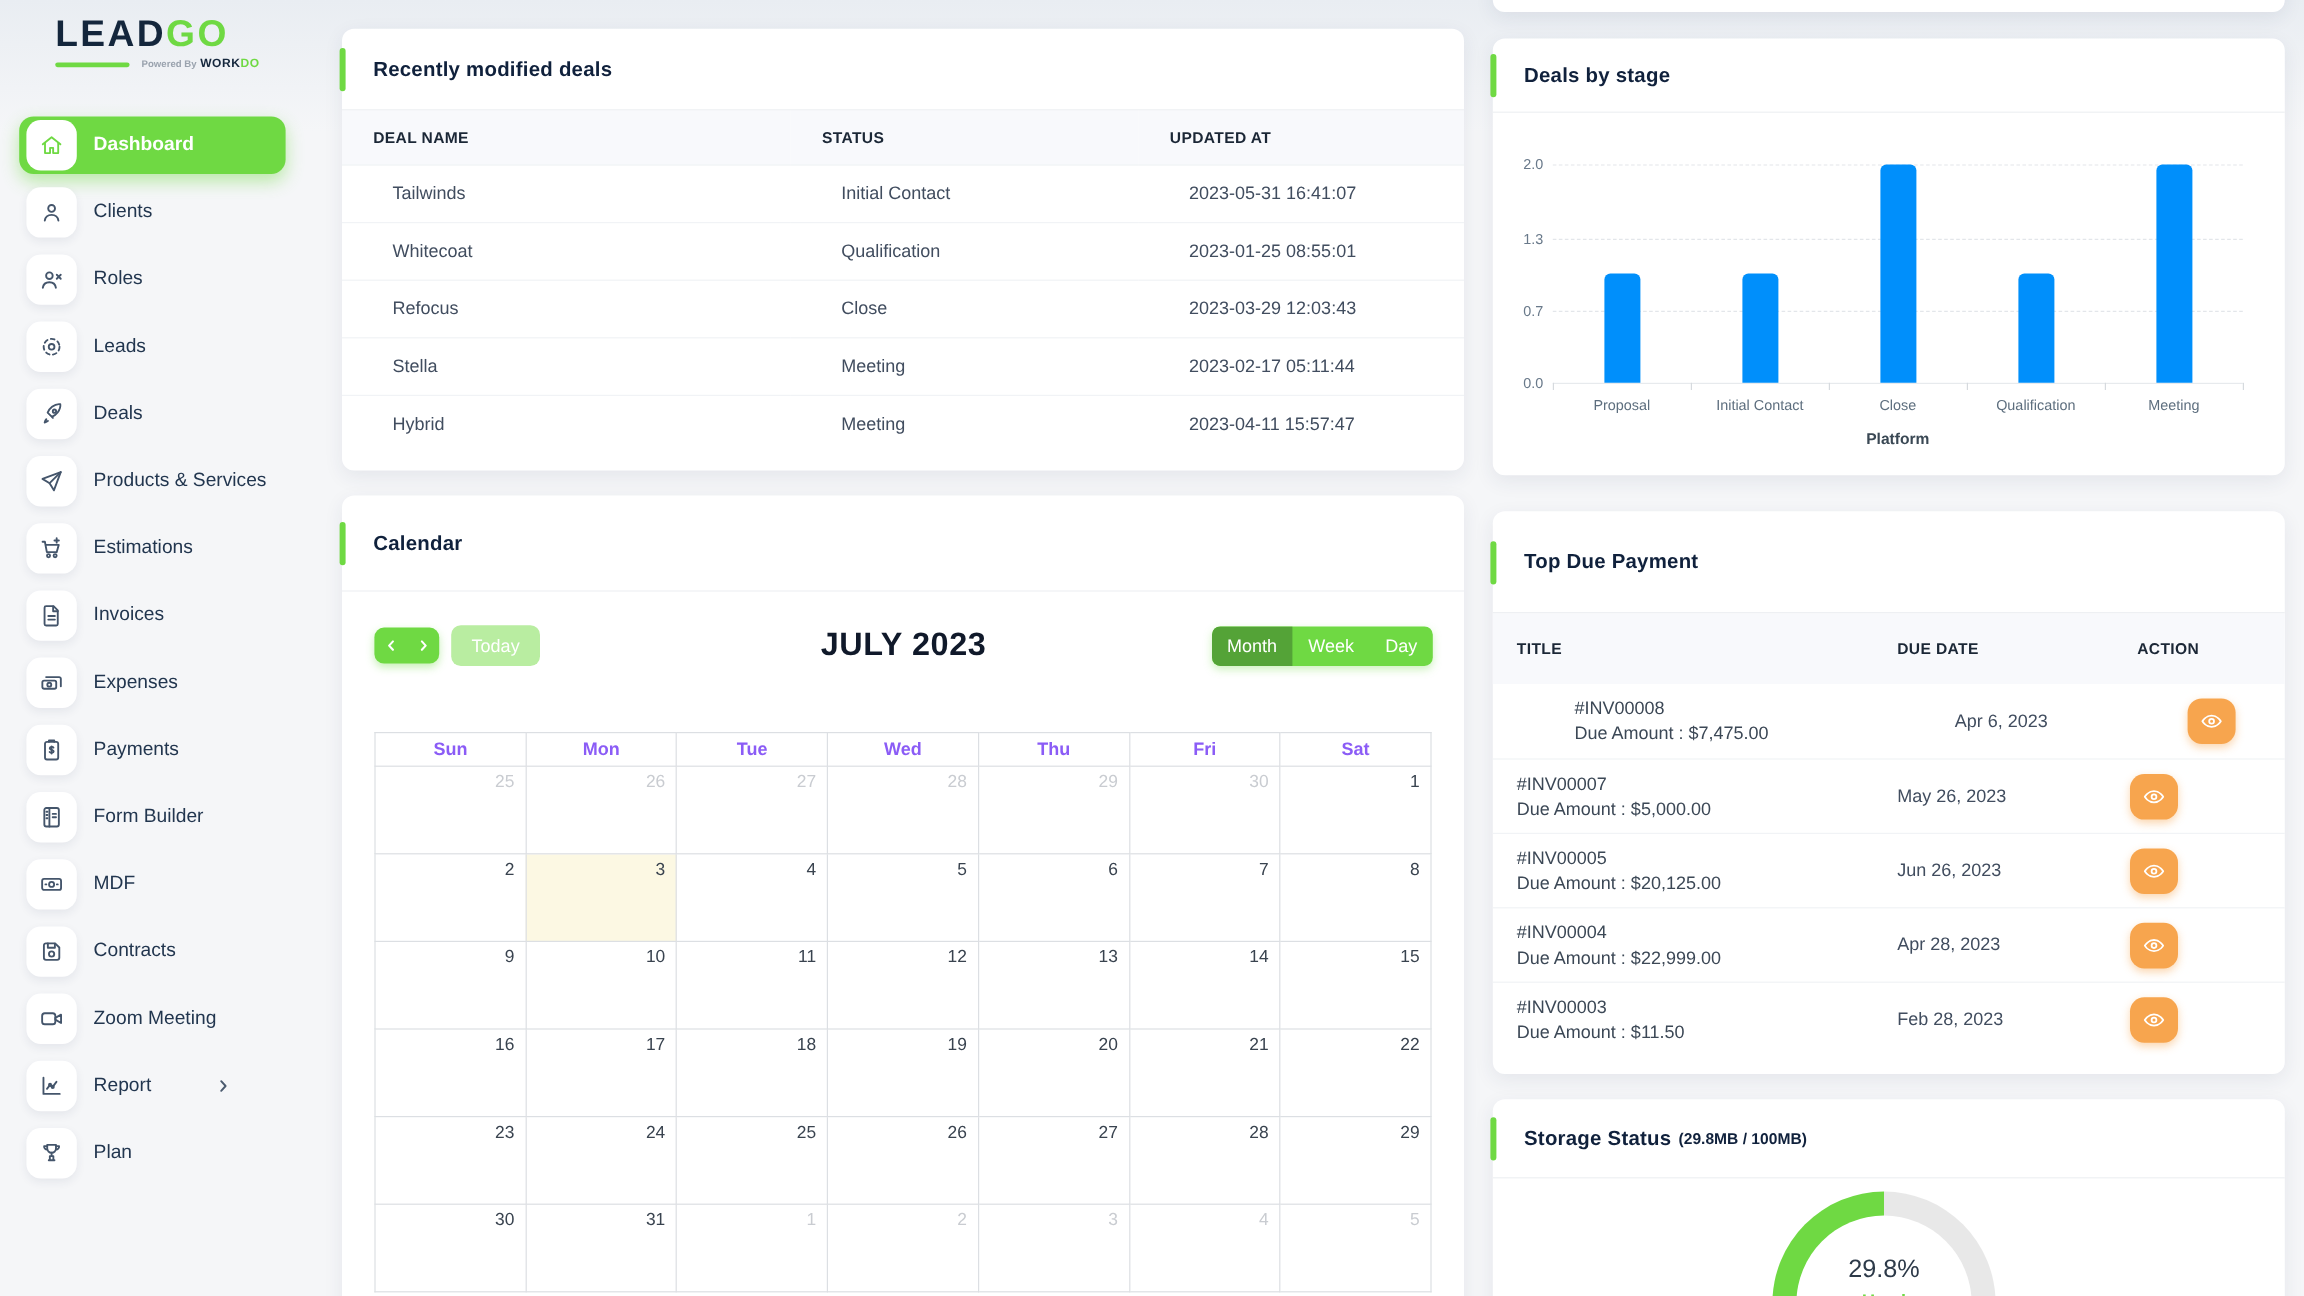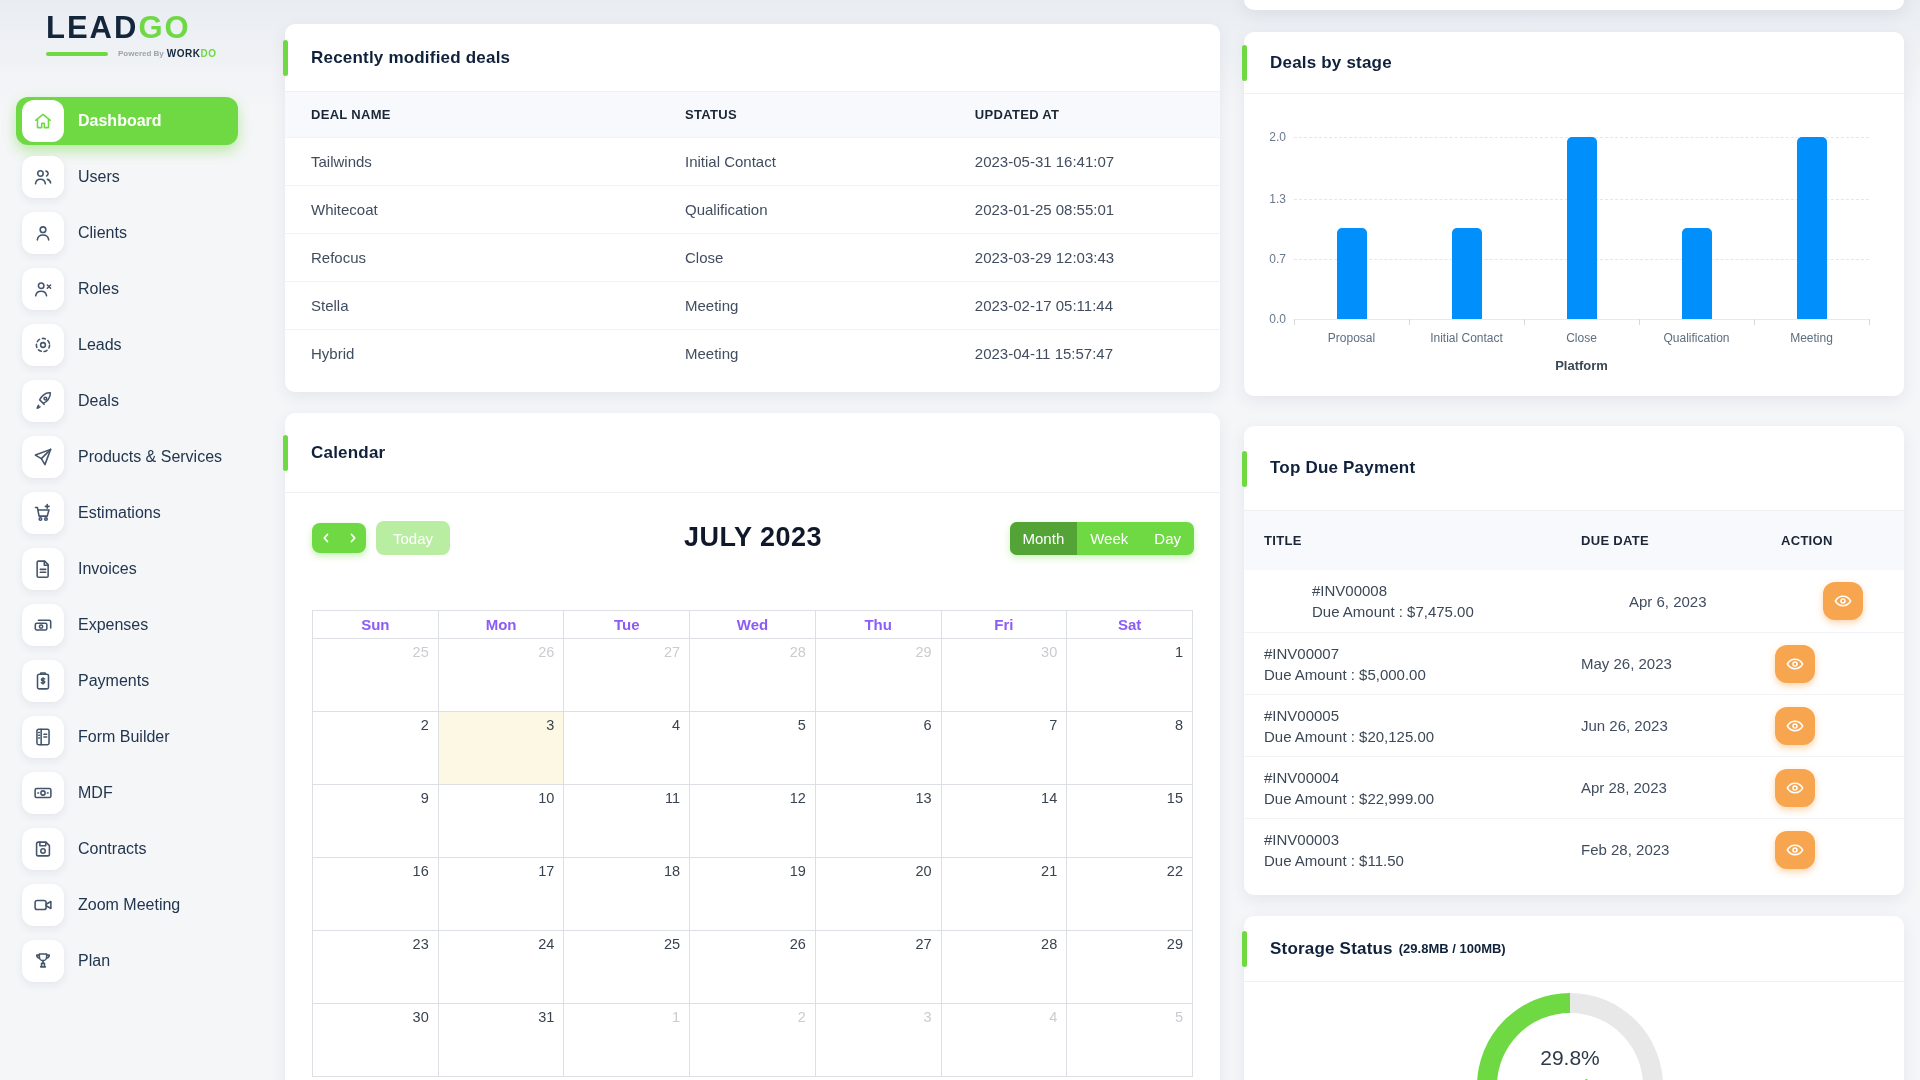--- a/index.html
+++ b/index.html
@@ -40,21 +40,21 @@
   .nav-chevron { margin-left:auto; margin-right:44px; color:#4a5a6e; display:flex; }
   svg.ic { display:block; }
 
   
   #card-deals { left:285px; top:24px; width:935px; height:368px; }
   #card-deals .card-title-block { height:68px; }
   #card-deals .accent-bar { top:16px; height:36px; }
   table.flat { width:100%; border-collapse:collapse; }
   table.flat thead th { background:#f8f9fc; text-align:left; font-size:13px;
         color:#1b2736; letter-spacing:.3px; padding:15px 26px; }
-  table.flat tbody td { font-size:15px; color:#414d5f; padding:15px 26px;
+  table.flat tbody td { font-size:15px; color:#414d5f; padding:15px 42px;
         border-top:1px solid #f1f3f6; }
   #card-deals th:nth-child(1){width:40%;} #card-deals th:nth-child(2){width:31%;}
 
   
   #card-calendar { left:285px; top:413px; width:935px; height:770px; }
   #card-calendar .card-title-block { height:80px; }
   #card-calendar .accent-bar { top:22px; height:36px; }
   .cal-toolbar { position:relative; margin:28px 26px 0 27px; height:34px; }
   .cal-nav-group { position:absolute; left:0; top:2px; display:flex; background:#6fd943;
         border-radius:8px; overflow:hidden; box-shadow:0 3px 7px rgba(111,217,67,.4); }
@@ -142,31 +142,20 @@
           <svg class="ic" width="22" height="22" viewBox="0 0 24 24" fill="none" stroke="currentColor" stroke-width="1.7" stroke-linecap="round" stroke-linejoin="round">
             <path d="M4 11.2 12 4.8l8 6.4"></path>
             <path d="M6 10v9.2h4.6v-4.8h2.8v4.8H18V10"></path>
           </svg>
         </span>
         <span class="nav-label">Dashboard</span>
       </li>
       <li class="nav-item">
         <span class="icon-box">
           <svg class="ic" width="22" height="22" viewBox="0 0 24 24" fill="none" stroke="currentColor" stroke-width="1.7" stroke-linecap="round" stroke-linejoin="round">
-            <circle cx="9.2" cy="8.2" r="3"></circle>
-            <path d="M3.8 19.4c.4-3.2 2.6-4.9 5.4-4.9 2.9 0 5 1.7 5.4 4.9"></path>
-            <path d="M15.2 5.6a2.7 2.7 0 0 1 .7 5.2"></path>
-            <path d="M16.8 14.6c2 .4 3.2 1.8 3.5 3.9"></path>
-          </svg>
-        </span>
-        <span class="nav-label">Users</span>
-      </li>
-      <li class="nav-item">
-        <span class="icon-box">
-          <svg class="ic" width="22" height="22" viewBox="0 0 24 24" fill="none" stroke="currentColor" stroke-width="1.7" stroke-linecap="round" stroke-linejoin="round">
             <circle cx="12" cy="8.4" r="3.1"></circle>
             <path d="M5.8 19.5c.5-3.6 3-5.3 6.2-5.3s5.7 1.7 6.2 5.3"></path>
           </svg>
         </span>
         <span class="nav-label">Clients</span>
       </li>
       <li class="nav-item">
         <span class="icon-box">
           <svg class="ic" width="22" height="22" viewBox="0 0 24 24" fill="none" stroke="currentColor" stroke-width="1.7" stroke-linecap="round" stroke-linejoin="round">
             <circle cx="10" cy="8.4" r="3"></circle>
@@ -278,20 +267,36 @@
         <span class="nav-label">Contracts</span>
       </li>
       <li class="nav-item">
         <span class="icon-box">
           <svg class="ic" width="22" height="22" viewBox="0 0 24 24" fill="none" stroke="currentColor" stroke-width="1.7" stroke-linecap="round" stroke-linejoin="round">
             <rect x="3.4" y="7" width="12" height="10" rx="2.4"></rect>
             <path d="m15.4 11.2 5.2-3v7.6l-5.2-3z"></path>
           </svg>
         </span>
         <span class="nav-label">Zoom Meeting</span>
+      </li>
+      <li class="nav-item">
+        <span class="icon-box">
+          <svg class="ic" width="22" height="22" viewBox="0 0 24 24" fill="none" stroke="currentColor" stroke-width="1.7" stroke-linecap="round" stroke-linejoin="round">
+            <path d="M4.6 4.4v14.8h14.8"></path>
+            <path d="m7.8 14.6 2.8-3.6 2.4 1.8 3.4-4.6"></path>
+            <circle cx="10.6" cy="11" r="1"></circle>
+            <circle cx="13" cy="12.8" r="1"></circle>
+          </svg>
+        </span>
+        <span class="nav-label">Report</span>
+        <span class="nav-chevron">
+          <svg class="ic" width="16" height="16" viewBox="0 0 24 24" fill="none" stroke="currentColor" stroke-width="2.4" stroke-linecap="round" stroke-linejoin="round">
+            <path d="m9.5 6 5.5 6-5.5 6"></path>
+          </svg>
+        </span>
       </li>
       <li class="nav-item">
         <span class="icon-box">
           <svg class="ic" width="22" height="22" viewBox="0 0 24 24" fill="none" stroke="currentColor" stroke-width="1.7" stroke-linecap="round" stroke-linejoin="round">
             <path d="M8 4.4h8v3.2a4 4 0 0 1-8 0z"></path>
             <path d="M8 5.6H5.2a2.7 2.7 0 0 0 2.9 3M16 5.6h2.8a2.7 2.7 0 0 1-2.9 3"></path>
             <path d="M12 11.6v3M9.4 18.4h5.2M10.4 14.6h3.2v3.8h-3.2z"></path>
           </svg>
         </span>
         <span class="nav-label">Plan</span>

